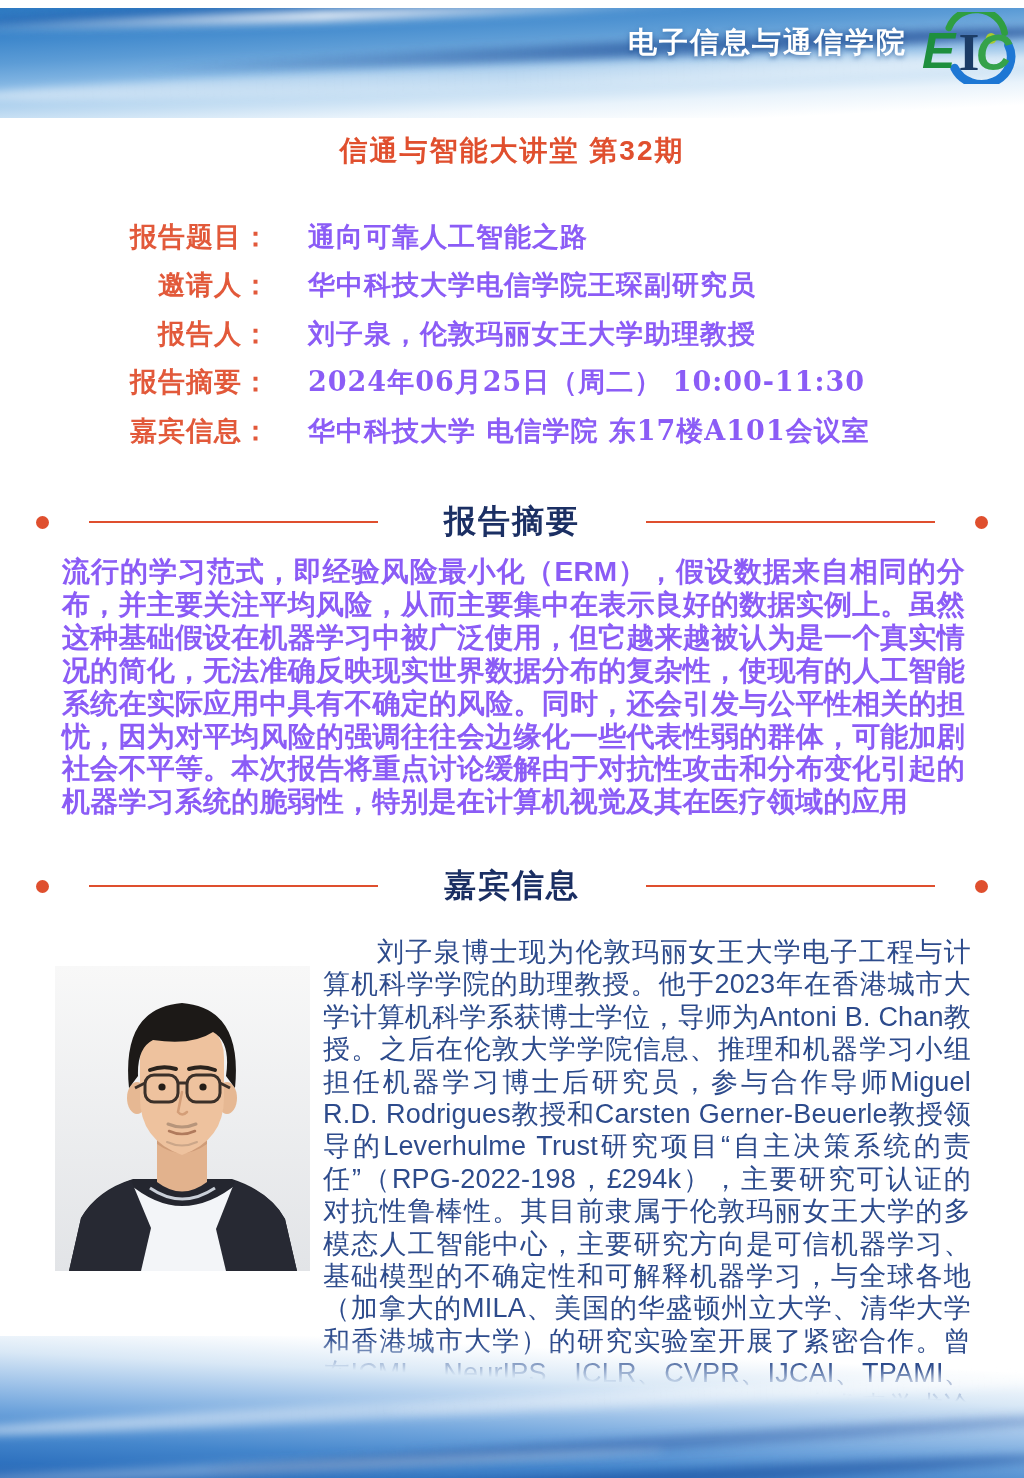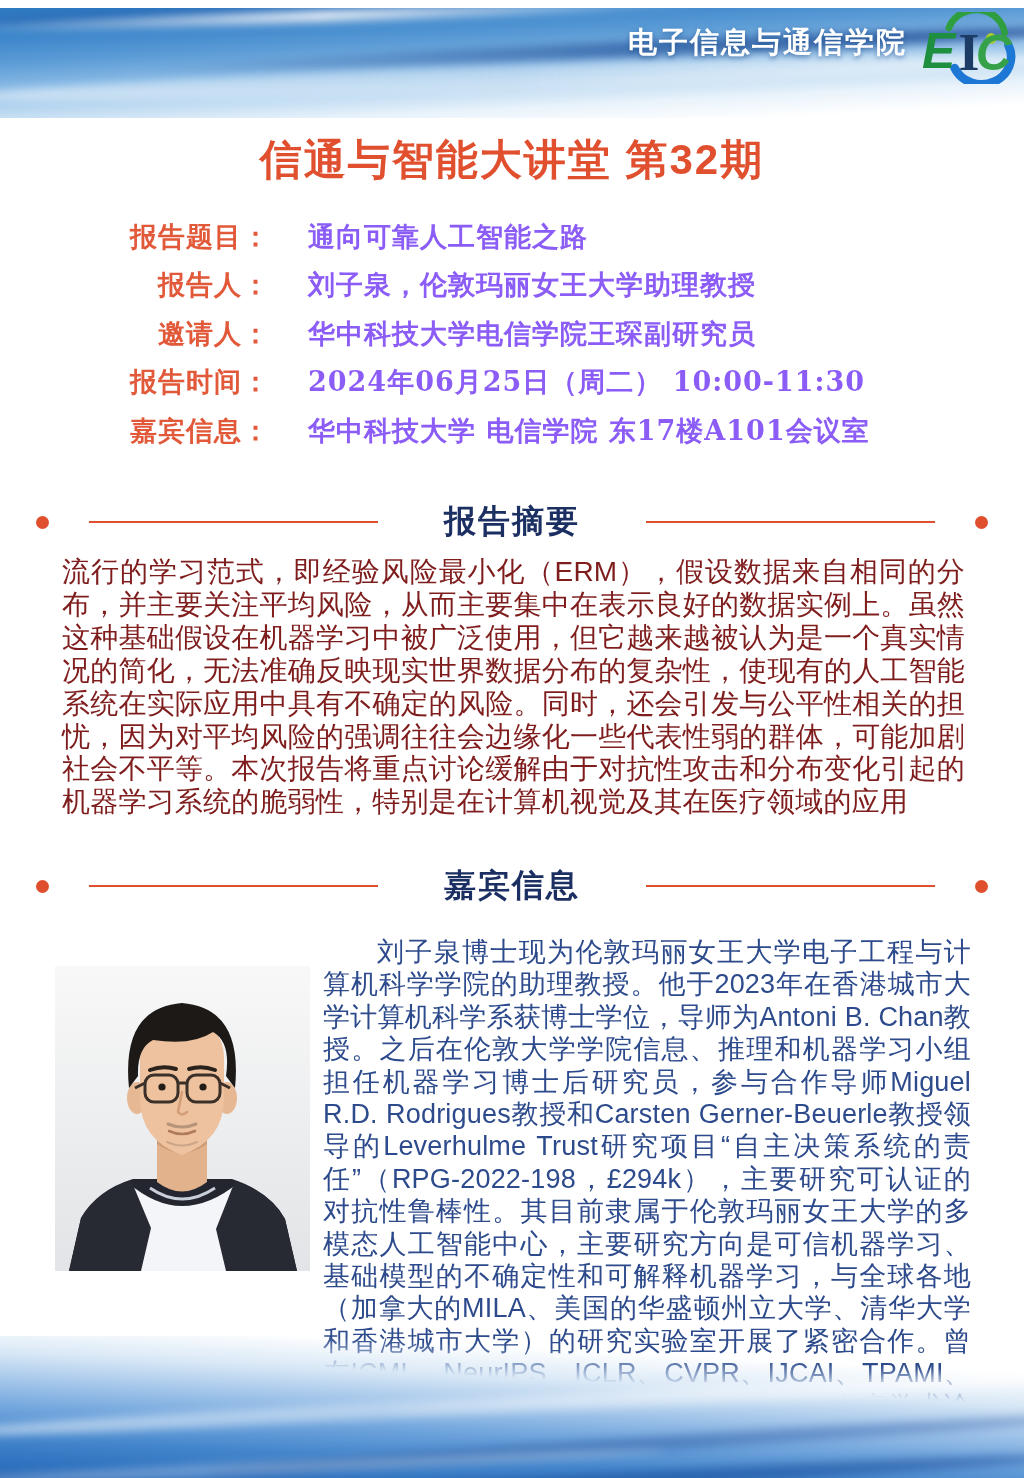--- a/index.html
+++ b/index.html
@@ -29,21 +29,21 @@
     position:absolute; top:15px; left:628px; width:292px;
     color:#ffffff; font-size:29px; font-weight:bold; letter-spacing:2px;
     text-shadow:0 2px 5px rgba(25,75,140,0.6);
     font-family:"Liberation Sans", sans-serif; white-space:nowrap;
   }
   .eic-logo { position:absolute; top:4px; left:922px; width:96px; height:72px; }
 
   
   .poster-title {
     position:absolute; top:124px; left:0; width:100%;
-    text-align:center; color:#e04f2e; font-size:42px; font-weight:bold;
+    text-align:center; color:#e04f2e; font-size:28px; font-weight:bold;
     letter-spacing:2px; font-family:"Liberation Sans", sans-serif;
   }
 
   
   .info-section { position:absolute; top:198px; left:0; width:100%; }
   .info-row { display:flex; align-items:flex-end; height:48.5px; }
   .info-label {
     width:270px; text-align:right; color:#e2593a; font-size:27px; font-weight:bold;
     letter-spacing:1px; flex:0 0 270px;
   }
@@ -62,21 +62,21 @@
   .divider-dot { width:13px; height:13px; border-radius:50%; background:#df4f2e; flex:0 0 13px; }
   .divider-line { flex:1 1 auto; height:2px; background:#df4f2e; }
   .section-title {
     color:#1b2f63; font-size:32px; font-weight:bold; letter-spacing:2px;
     padding:0 26px; white-space:nowrap;
   }
 
   
   .abstract-text {
     position:absolute; top:548px; left:62px; width:903px;
-    color:#7f1d1d; font-size:28px; line-height:32.9px; font-weight:400;
+    color:#8b5cf6; font-size:28px; line-height:32.9px; font-weight:700;
     text-align:justify; letter-spacing:0.2px;
   }
 
   
   .guest-section { position:absolute; top:928px; left:55px; width:916px; display:flex; }
   .guest-photo-wrap { flex:0 0 255px; margin-top:30px; }
   .guest-photo { width:255px; height:305px; display:block; }
   .guest-bio {
     flex:1 1 auto; padding-left:13px;
     color:#2d4b8c; font-size:27px; line-height:32.4px; font-weight:500;
@@ -125,29 +125,29 @@
   </div>
 
   <div class="poster-title">信通与智能大讲堂 第32期</div>
 
   <div class="info-section">
     <div class="info-row">
       <div class="info-label">报告题目：</div>
       <div class="info-value">通向可靠人工智能之路</div>
     </div>
     <div class="info-row">
+      <div class="info-label">邀请人：</div>
+      <div class="info-value">华中科技大学电信学院王琛副研究员</div>
+    </div>
+    <div class="info-row">
       <div class="info-label">报告人：</div>
       <div class="info-value">刘子泉，伦敦玛丽女王大学助理教授</div>
     </div>
     <div class="info-row">
-      <div class="info-label">邀请人：</div>
-      <div class="info-value">华中科技大学电信学院王琛副研究员</div>
-    </div>
-    <div class="info-row">
-      <div class="info-label">报告时间：</div>
+      <div class="info-label">报告摘要：</div>
       <div class="info-value">2024年06月25日（周二） 10:00-11:30</div>
     </div>
     <div class="info-row">
       <div class="info-label">嘉宾信息：</div>
       <div class="info-value">华中科技大学 电信学院 东17楼A101会议室</div>
     </div>
   </div>
 
   <div class="section-header sh-abstract">
     <div class="divider-dot"></div>

